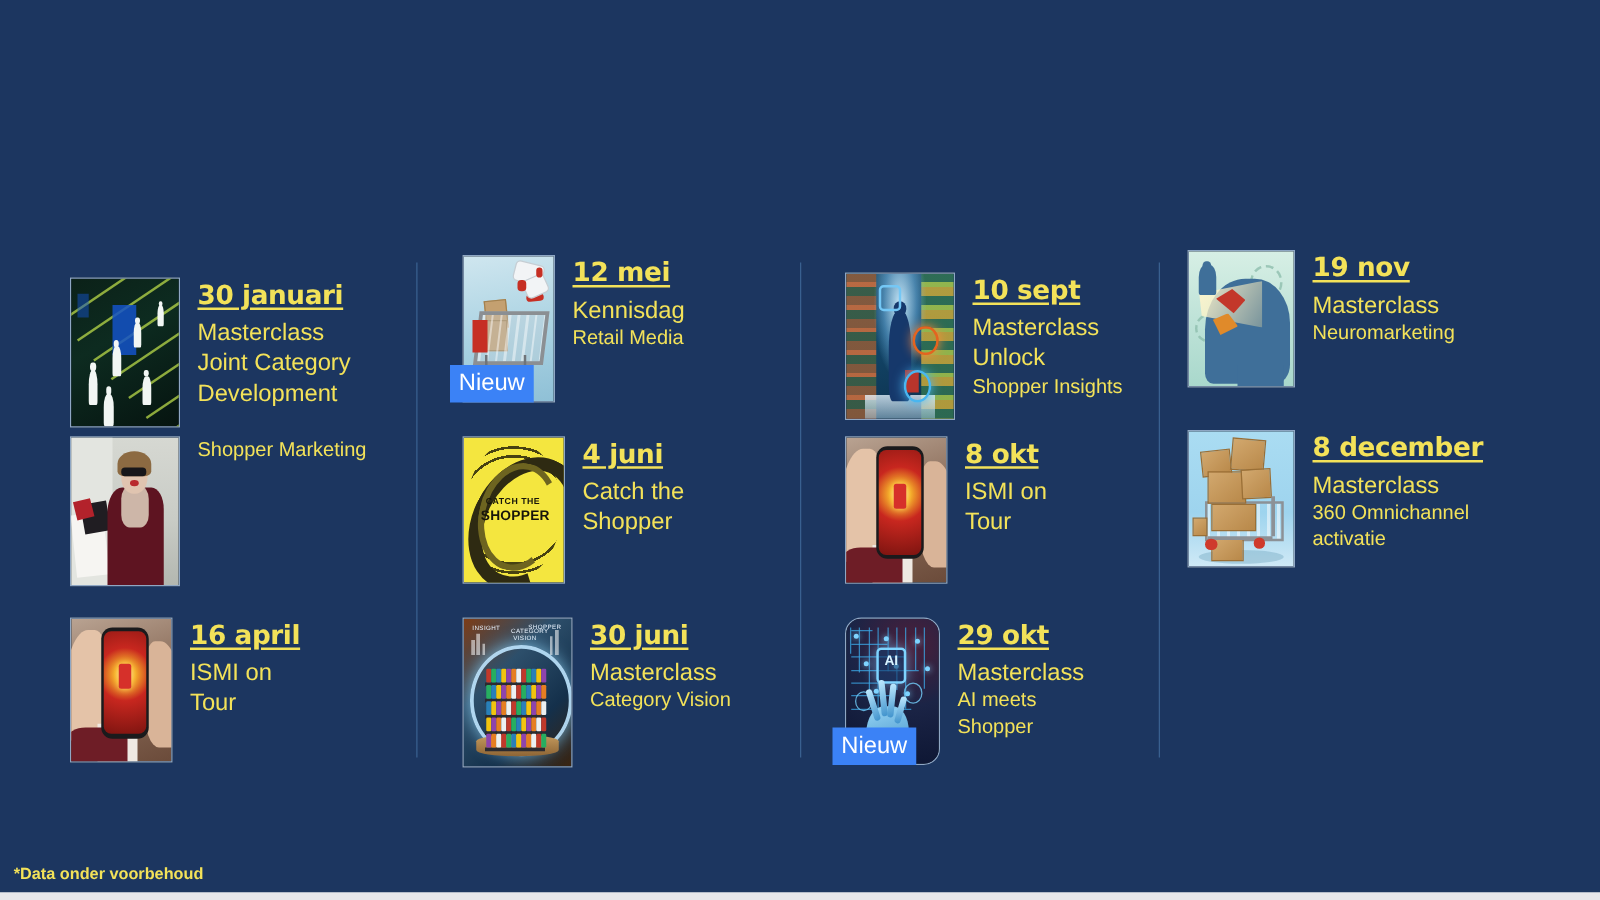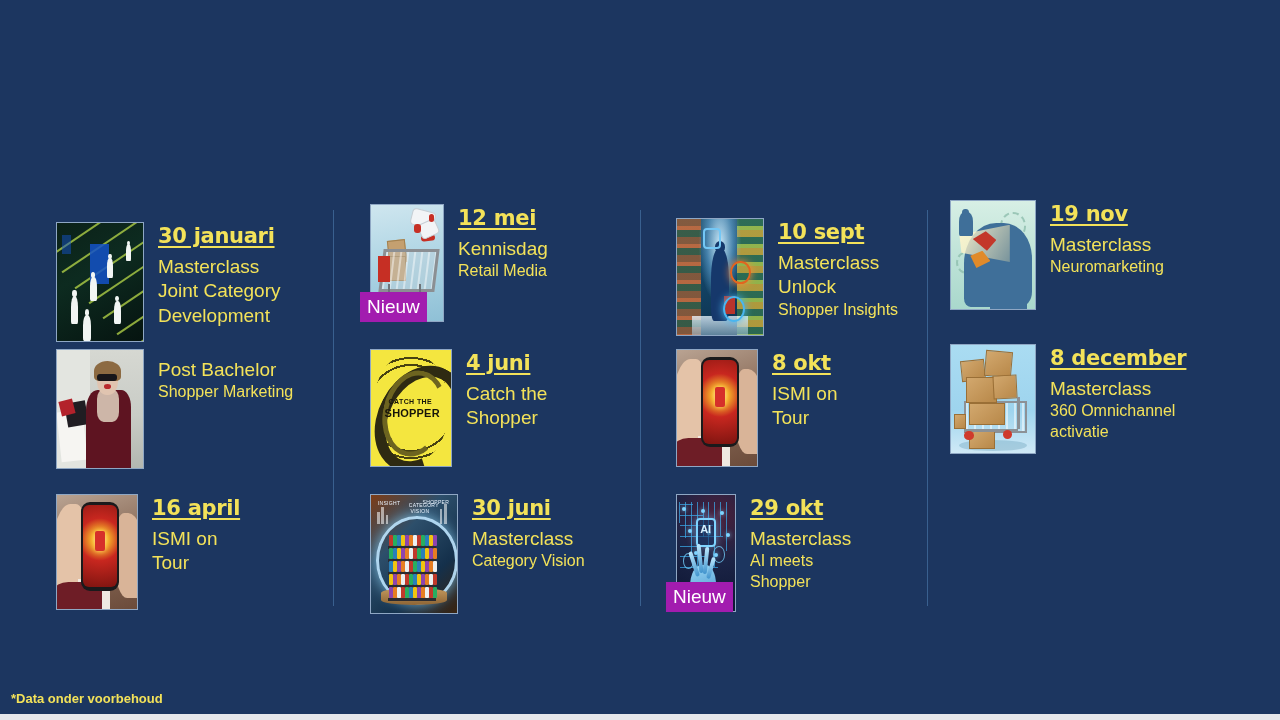--- a/index.html
+++ b/index.html
@@ -83,21 +83,21 @@
   .l3{
     color:#f3e259;
     font-size:16px;
     line-height:1.3;
     white-space:nowrap;
   }
   .l3.big{font-size:19px;line-height:1.28;}
 
   .badge{
     position:absolute;
-    background:#a21caf;
+    background:#3b82f6;
     color:#ffffff;
     font-size:19px;
     line-height:1;
     padding:5px 7px 6px 7px;
     white-space:nowrap;
     z-index:5;
   }
 
   
   .footnote{
@@ -283,21 +283,20 @@
          <div class="skirt"></div>
                 <div class="coat"></div>
                 <div class="neck"></div>
          <div class="face"></div>
                 <div class="hair"></div>
                 <div class="glass"></div>
                 <div class="lips"></div>
               </div>
             </div>
             <div class="txt">
-              <div class="l1">Post Bachelor</div>
               <div class="l2">Shopper Marketing</div>
             </div>
           </div>
         </div>
         <div class="entry" style="position: absolute; top: 302px; left: 0px;">
           <div class="entry-inner">
             <div class="thumb" style="width: 82px; height: 116px;">
               <div class="art art-phone">
                 <div class="armL"></div>
                 <div class="armR"></div>
@@ -494,21 +493,21 @@
             <div class="txt">
               <div><span class="date">8 okt</span></div>
               <div class="l1">ISMI on</div>
               <div class="l2 big">Tour</div>
             </div>
           </div>
         </div>
         <div class="entry" style="position: absolute; top: 302px; left: 0px;">
           <div class="badge" style="left: -10px; top: 88px;">Nieuw</div>
           <div class="entry-inner">
-            <div class="thumb" style="width: 60px; height: 118px;">
+            <div class="thumb" style="width: 76px; height: 118px; border-radius: 13px;">
               <div class="art art-ai">
                 <div class="trace" style="left:4%;top:6%;width:1px;height:18%;"></div>
                 <div class="trace" style="left:14%;top:6%;width:1px;height:31%;"></div>
                 <div class="trace" style="left:24%;top:6%;width:1px;height:44%;"></div>
                 <div class="trace" style="left:34%;top:6%;width:1px;height:57%;"></div>
                 <div class="trace" style="left:44%;top:6%;width:1px;height:30%;"></div>
                 <div class="trace" style="left:54%;top:6%;width:1px;height:43%;"></div>
                 <div class="trace" style="left:64%;top:6%;width:1px;height:56%;"></div>
                 <div class="trace" style="left:74%;top:6%;width:1px;height:29%;"></div>
                 <div class="trace" style="left:84%;top:6%;width:1px;height:42%;"></div>

